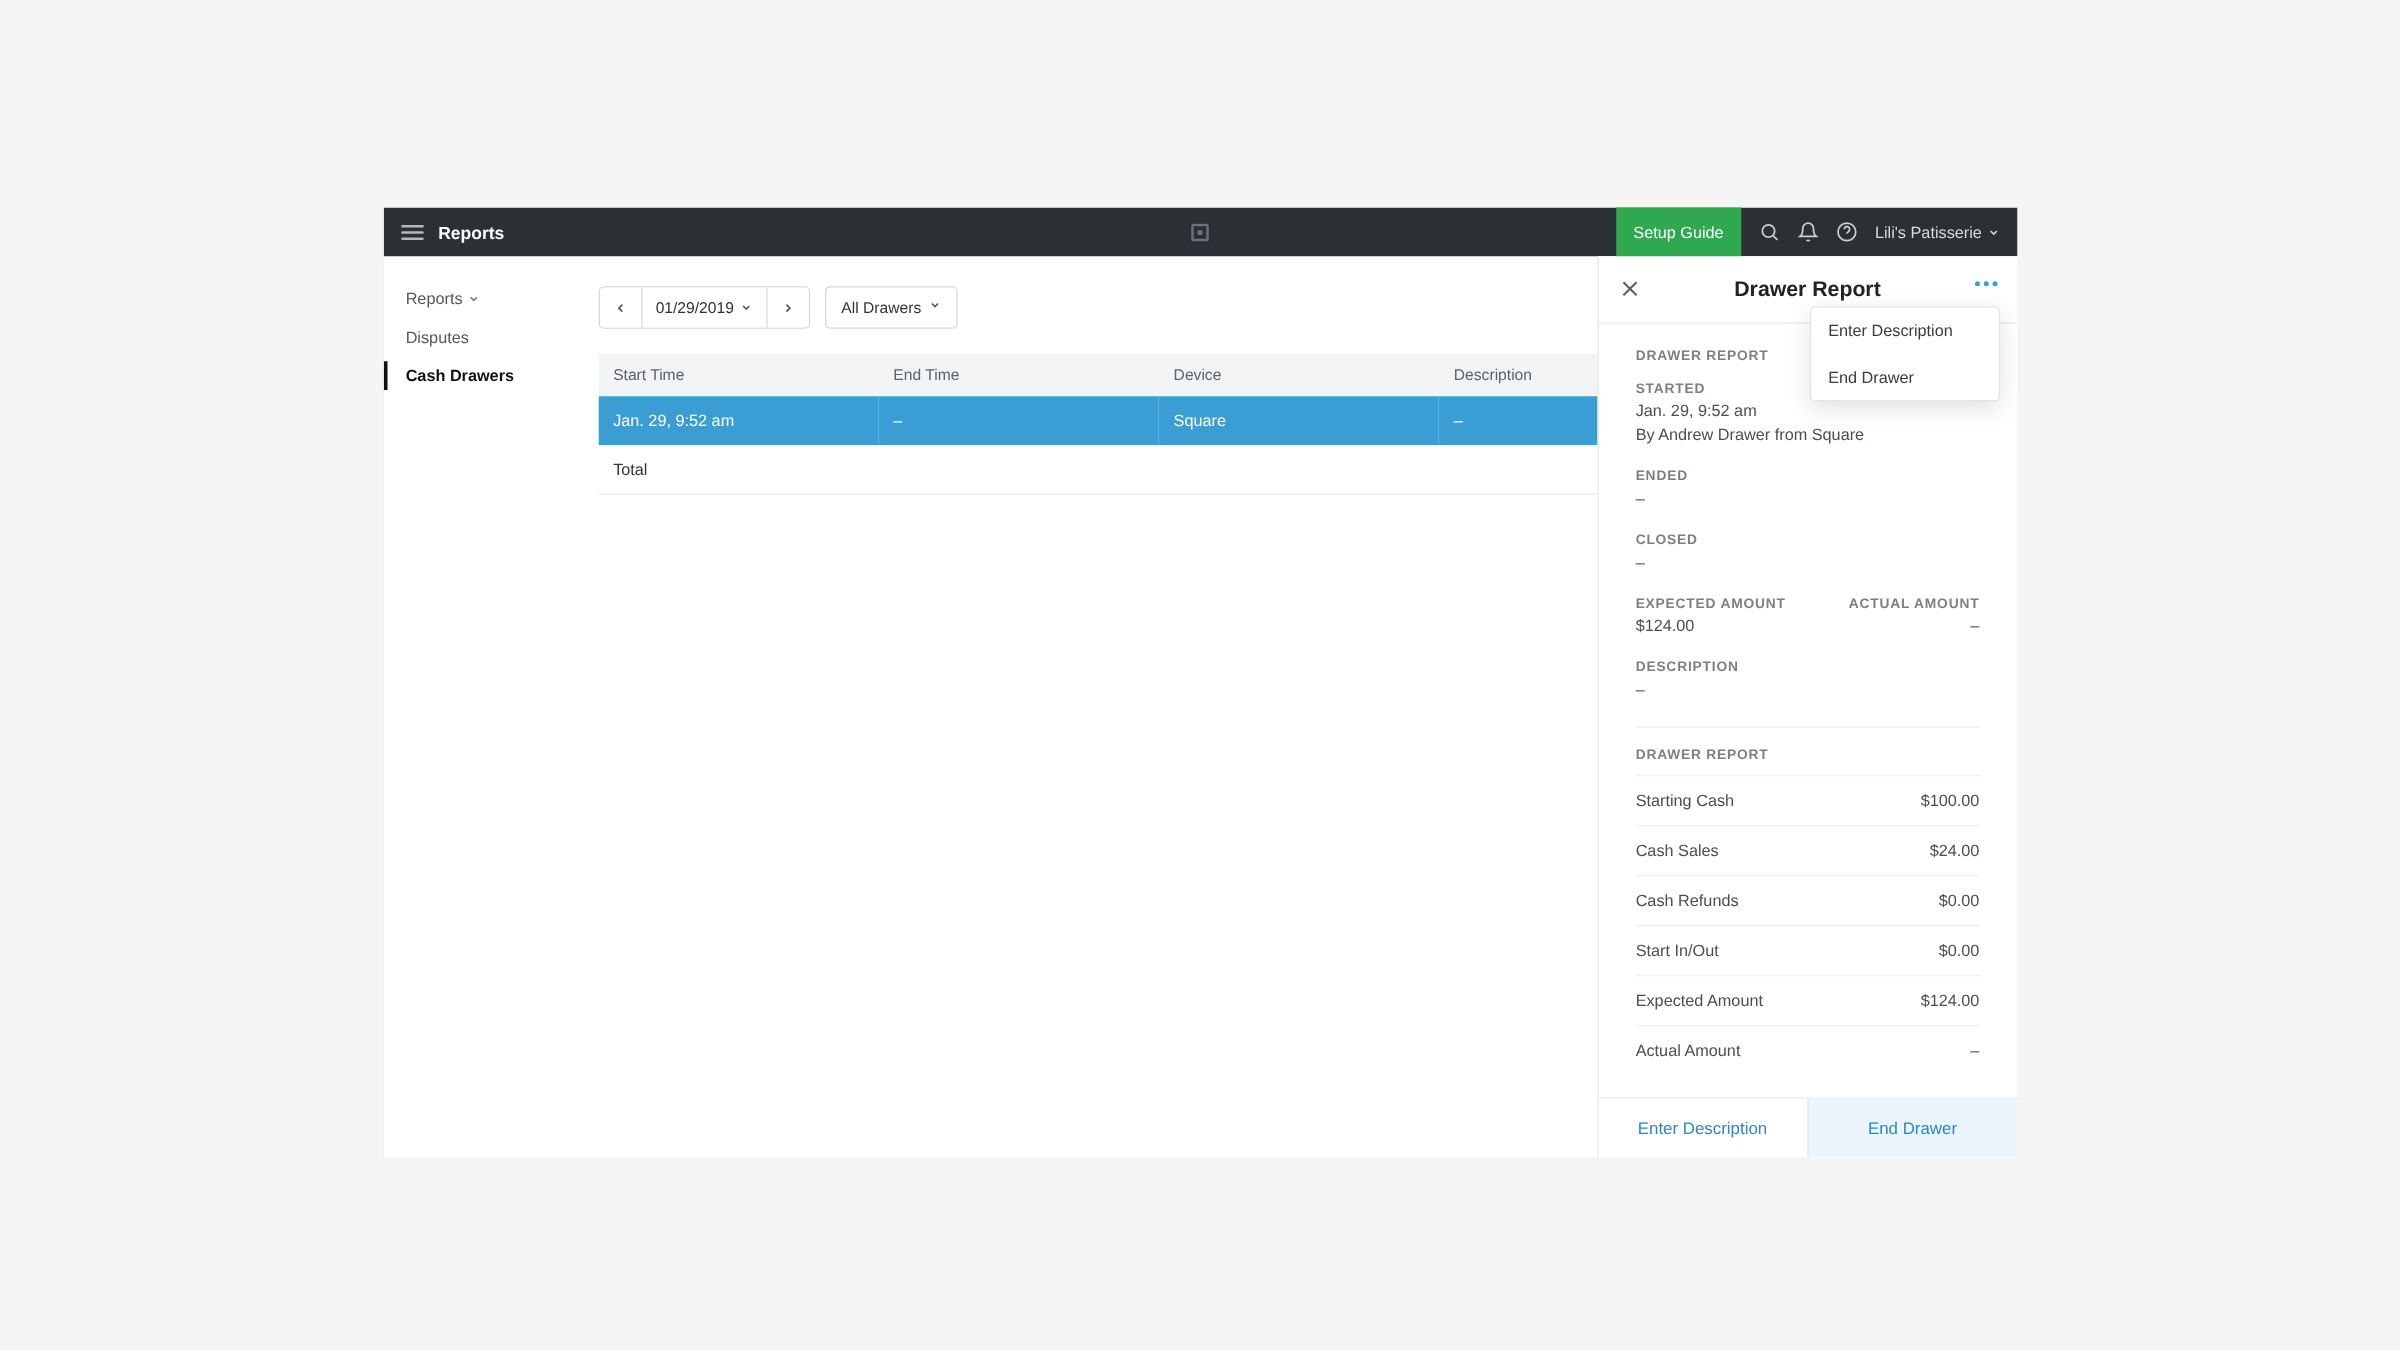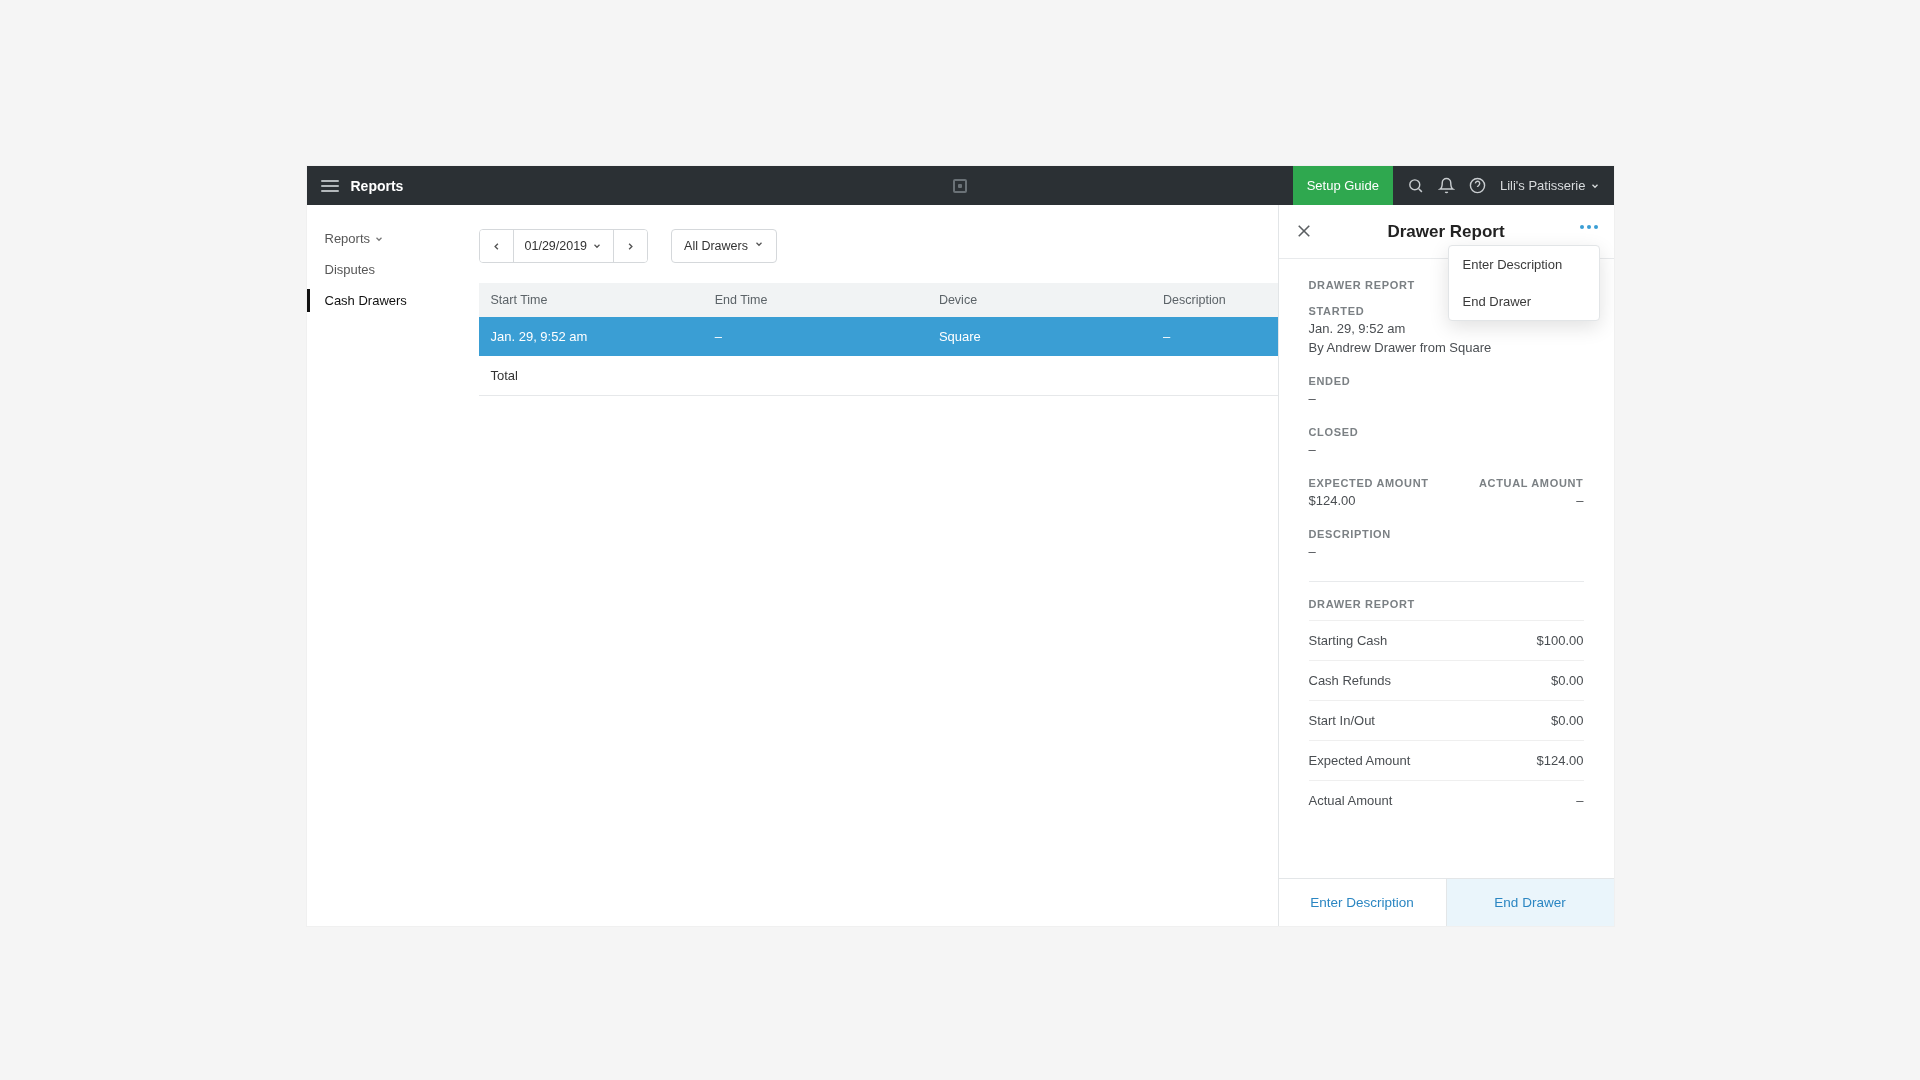--- a/index.html
+++ b/index.html
@@ -39,25 +39,25 @@
     .topbar-right{margin-left:auto;display:flex;align-items:center;gap:14px}
     .setup-btn{background:#2fa84f;color:#fff;border:none;padding:20px 14px;font-size:13px;border-radius:4px;cursor:pointer}
     .t-icon{color:#c9cdd0;display:flex;align-items:center;cursor:pointer}
     .t-icon svg{width:17px;height:17px}
     .account{color:#d8dbdd;font-size:13px;display:flex;align-items:center;gap:4px;cursor:pointer}
     .chev{width:10px;height:10px;display:inline-block}
     
     .body{display:flex;height:calc(100% - 39px)}
     .sidebar{width:172px;padding:18px 0;font-size:13px;color:#3a3a3a}
     .side-item{padding:8px 18px;display:flex;align-items:center;gap:4px;cursor:pointer;color:#575757}
-    .side-item.active{color:#111;font-weight:400;position:relative}
+    .side-item.active{color:#111;font-weight:700;position:relative}
     .side-item.active::before{content:"";position:absolute;left:0;top:4px;bottom:4px;width:3px;background:#111}
     .down-caret{width:10px;height:10px}
     .main{flex:1;padding:24px 14px 0 0;position:relative}
-    .filters{display:flex;gap:23px;margin-bottom:20px;margin-left:0}
+    .filters{display:flex;gap:12px;margin-bottom:20px;margin-left:0}
     .seg{display:inline-flex;border:1px solid #d5d8db;border-radius:4px;overflow:hidden;background:#fff}
     .seg > *{padding:9px 11px;font-size:12.5px;color:#333;background:#fff;border:none;cursor:pointer;display:flex;align-items:center;gap:5px}
     .seg > * + *{border-left:1px solid #d5d8db}
     .arrowbtn svg{width:11px;height:11px}
     .drop{border:1px solid #d5d8db;border-radius:4px;padding:9px 12px;font-size:12.5px;background:#fff;cursor:pointer;display:flex;align-items:flex-start;gap:6px;color:#333}
     table.cd{width:100%;border-collapse:collapse;font-size:13px;color:#333}
     table.cd thead th{background:#f1f3f4;text-align:left;font-weight:500;color:#5c6368;padding:10px 12px;font-size:12.5px}
     table.cd thead th.num{text-align:right}
     table.cd td{padding:12px 12px;border-bottom:1px solid #e6e8ea}
     table.cd tr.body-row{cursor:pointer}
@@ -266,20 +266,24 @@
           </div>
 
           <hr class="div">
           <div class="lbl">DRAWER REPORT</div>
           <div style="height:6px"></div>
           <div class="ln">
             <span>Starting Cash</span>
             <span>$100.00</span>
           </div>
           <div class="ln">
+            <span>Cash Sales</span>
+            <span>$24.00</span>
+          </div>
+          <div class="ln">
             <span>Cash Refunds</span>
             <span>$0.00</span>
           </div>
           <div class="ln">
             <span>Start In/Out</span>
             <span>$0.00</span>
           </div>
           <div class="ln">
             <span>Expected Amount</span>
             <span>$124.00</span>

